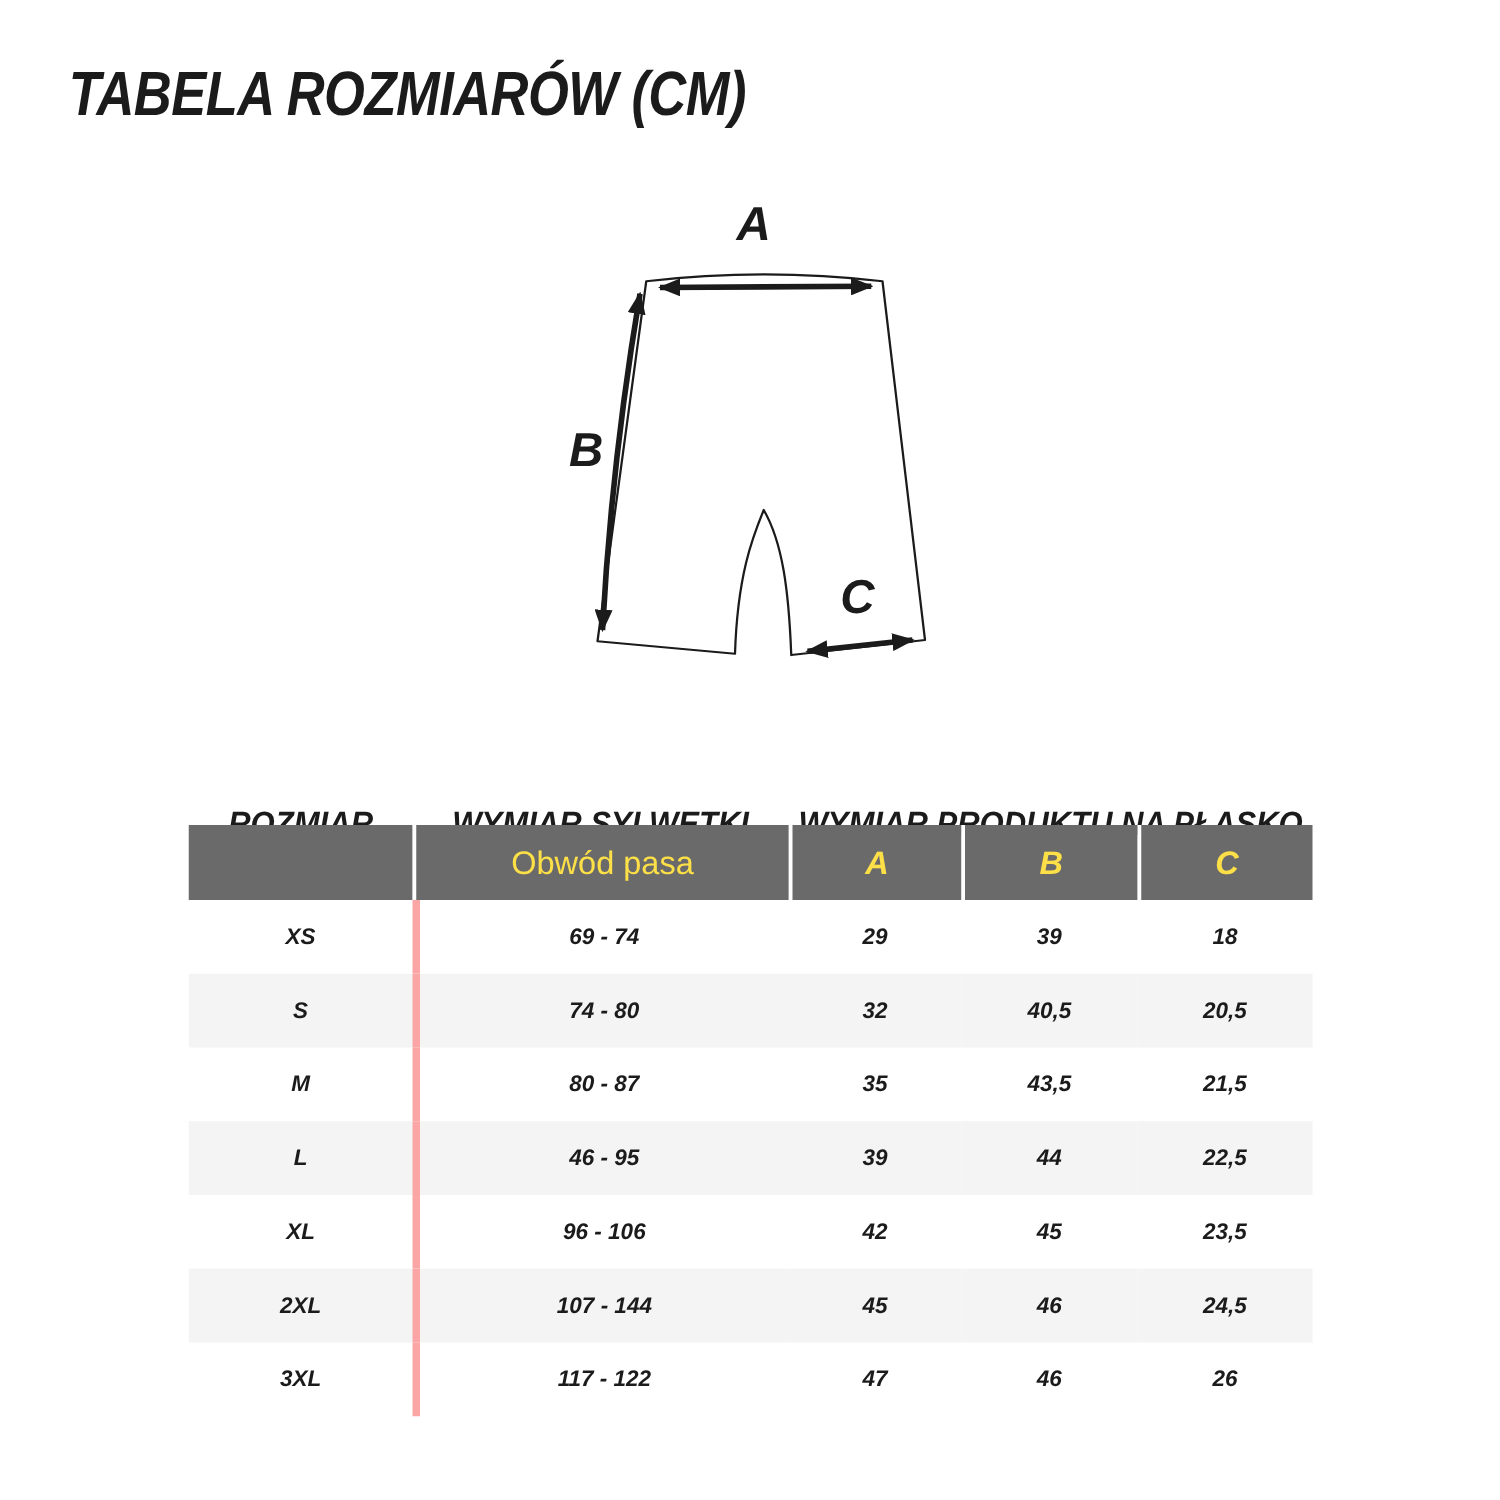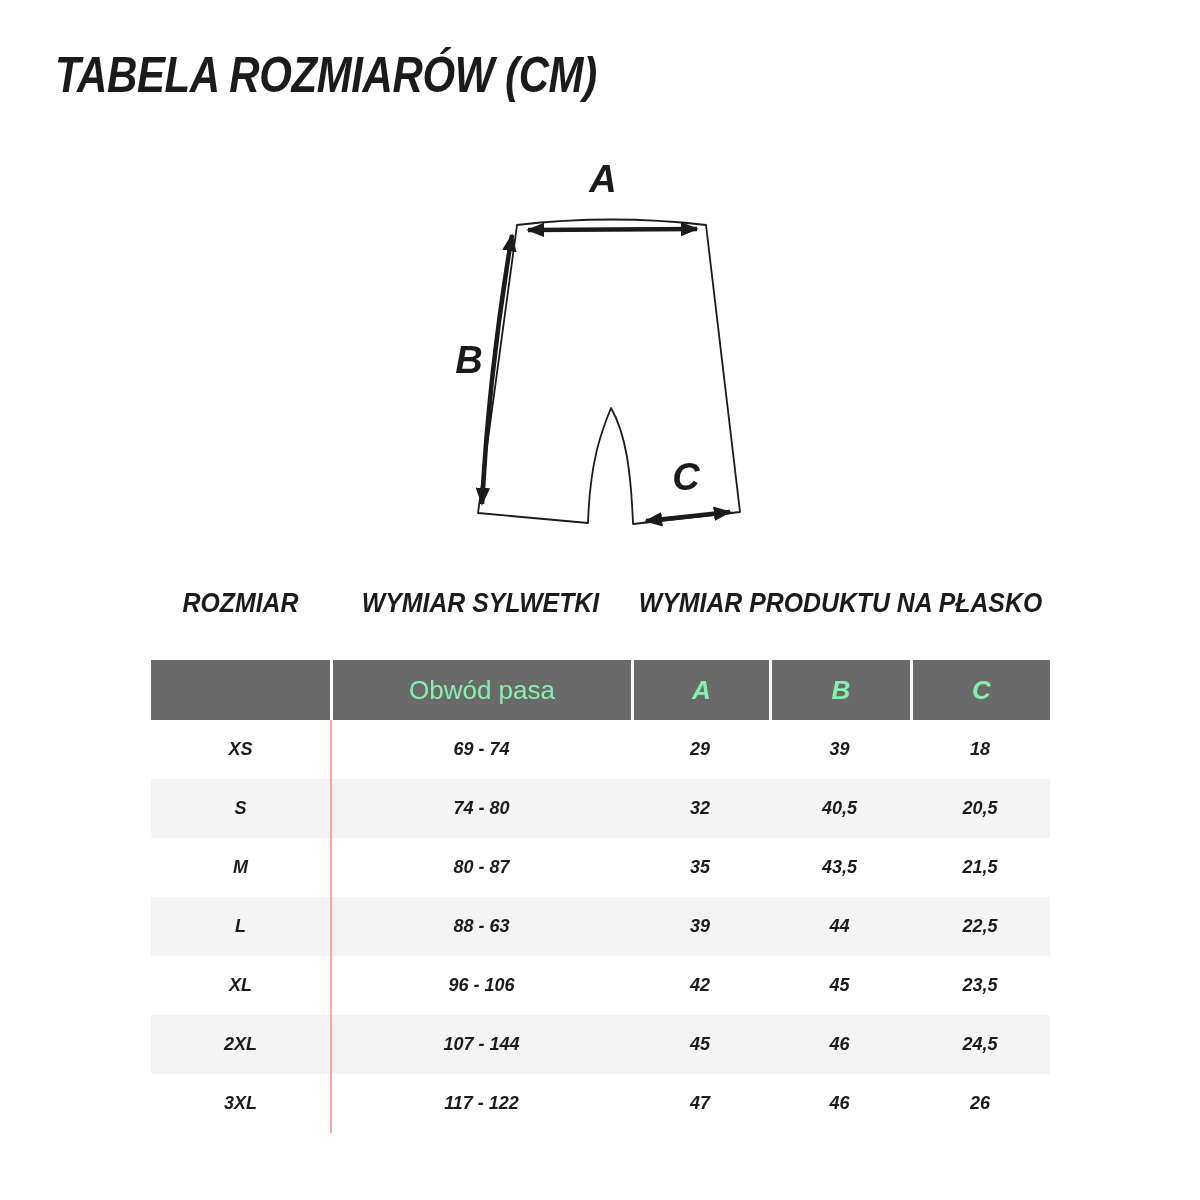--- a/index.html
+++ b/index.html
@@ -58,21 +58,21 @@
     font-style: italic;
     font-weight: 700;
     font-size: 38px;
     fill: var(--text, #1b1b1b);
   }
 
   
   .group-headers {
     position: absolute;
     left: 151px;
-    top: 580px;
+    top: 636px;
     width: 899px;
     height: 46px;
     display: grid;
     grid-template-columns: 179px 301px 419px;
   }
   .group-headers .gh {
     display: flex;
     align-items: center;
     justify-content: center;
     font-style: italic;
@@ -100,29 +100,29 @@
     align-items: center;
     justify-content: center;
     font-style: italic;
     font-weight: 700;
     font-size: 18px;
     box-sizing: border-box;
     white-space: nowrap;
   }
   .row.header .cell {
     background: var(--header-bg, #6a6a6a);
-    color: #86efac;
+    color: #fde047;
     font-size: 26px;
   }
   .row.header .cell + .cell { border-left: 3px solid #ffffff; }
   .row.header .cell.regular {
     font-style: normal;
     font-weight: 400;
   }
-  .row.body .cell.c2 { border-left: 2px solid #fca5a5; }
+  .row.body .cell.c2 { border-left: 6px solid #fca5a5; }
   .row.body.striped .cell { background: var(--stripe-bg, #f4f4f4); }
 </style>
 </head>
 <body>
 
 <div class="page">
 
   <h1 class="title">TABELA ROZMIARÓW (CM)</h1>
 
   <svg class="diagram" viewBox="430 148 340 424" xmlns="http://www.w3.org/2000/svg">
@@ -183,21 +183,21 @@
     <div class="row body">
       <div class="cell c1">M</div>
       <div class="cell c2">80 - 87</div>
       <div class="cell c3">35</div>
       <div class="cell c4">43,5</div>
       <div class="cell c5">21,5</div>
     </div>
 
     <div class="row body striped">
       <div class="cell c1">L</div>
-      <div class="cell c2">88 - 63</div>
+      <div class="cell c2">46 - 95</div>
       <div class="cell c3">39</div>
       <div class="cell c4">44</div>
       <div class="cell c5">22,5</div>
     </div>
 
     <div class="row body">
       <div class="cell c1">XL</div>
       <div class="cell c2">96 - 106</div>
       <div class="cell c3">42</div>
       <div class="cell c4">45</div>

